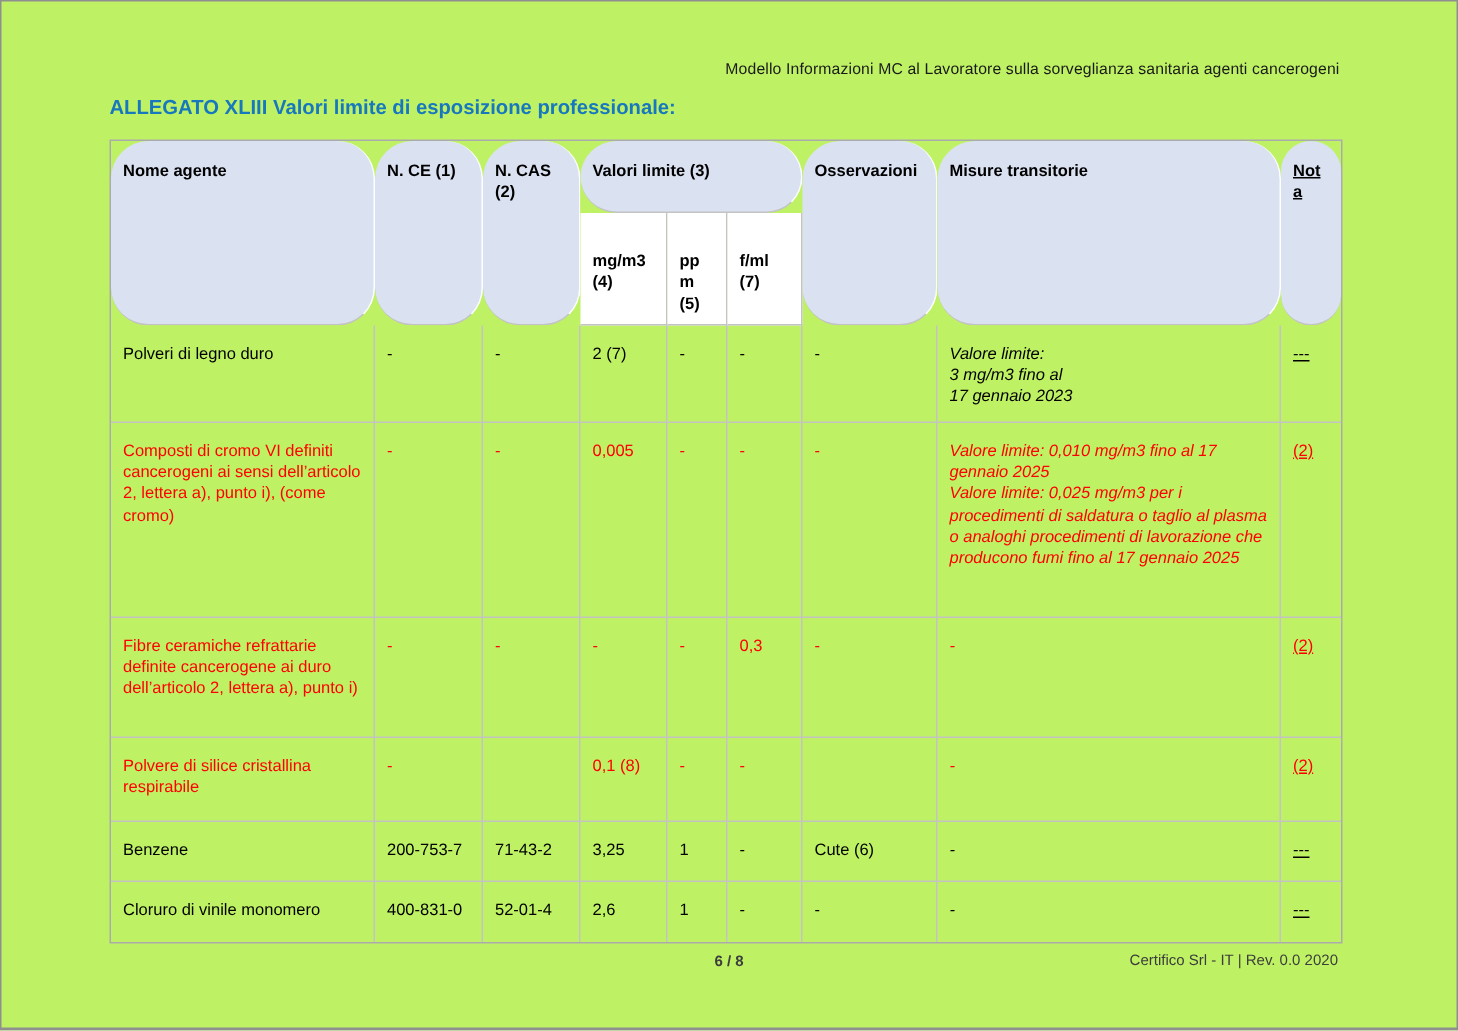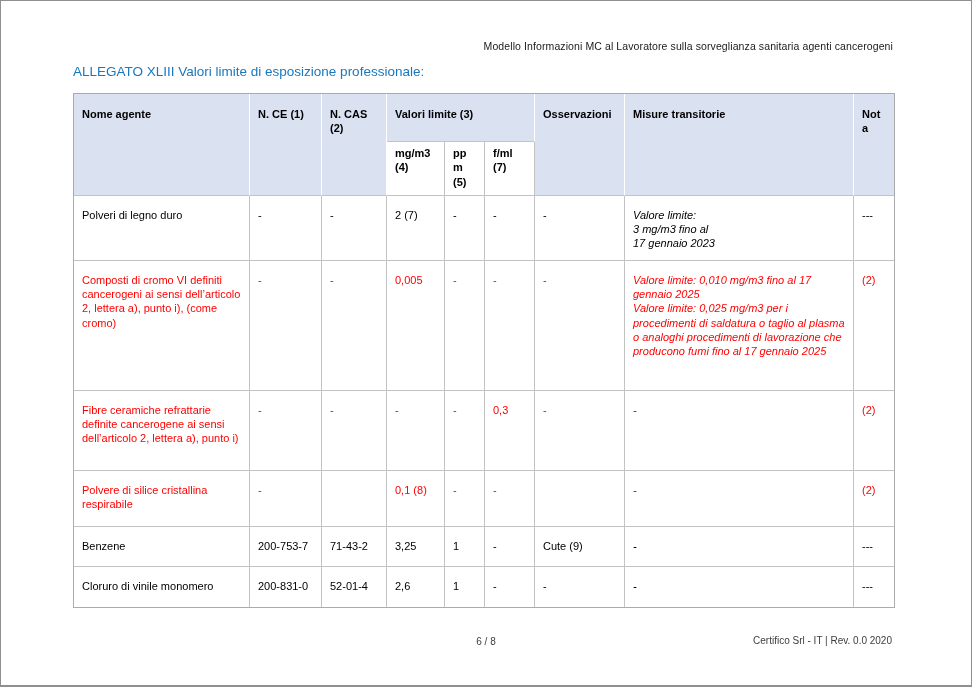--- a/index.html
+++ b/index.html
@@ -1,56 +1,56 @@
 <!DOCTYPE html>
 <html><head>
 <meta charset="utf-8">
 <style>
   html,body{margin:0;padding:0;background:#e8e8e8;font-family:"Liberation Sans",sans-serif;}
   .page{
-    position:relative;width:970px;height:684px;background:#ffffff;
+    position:relative;width:970px;height:684px;background:#bef264;
     border:1px solid #8f8f8f;border-bottom:2px solid #8f8f8f;
     overflow:hidden;color:#000;
   }
   .header-note{
     position:absolute;top:39px;right:78px;font-size:10.5px;color:#1a1a1a;
     letter-spacing:.1px;
   }
   .page-title{
-    position:absolute;top:63px;left:72px;font-size:13.5px;color:#1878be;
+    position:absolute;top:63px;left:72px;font-size:13.5px;color:#1878be;font-weight:bold;
   }
   table.limits{
     position:absolute;top:92px;left:72px;width:820px;
     border-spacing:0;border:1px solid #ababab;table-layout:fixed;
     font-size:11px;line-height:1.3;
   }
   table.limits th, table.limits td{
     border-right:1px solid #c3c3c3;border-bottom:1px solid #c3c3c3;
     vertical-align:top;text-align:left;font-weight:normal;
     overflow:hidden;word-wrap:break-word;
   }
   table.limits th{background:#dae1f1;font-weight:bold;padding:13px 8px 6px 8px;}
-  table.limits th.lav{border-right-color:#ffffff;}
-  table.limits th.last, table.limits td.last{border-right:none;}
-  table.limits tr.subhead th{background:#ffffff;padding-top:4px;border-right-color:#c3c3c3;}
+  table.limits th.lav{border-right-color:#ffffff;border-radius:25px;}
+  table.limits th.last, table.limits td.last{border-right:none;text-decoration:underline;}
+  table.limits tr.subhead th{background:#ffffff;padding-top:25px;border-right-color:#c3c3c3;}
   table.limits td{padding:12px 8px 6px 8px;}
   td.misure{white-space:pre-line;font-style:italic;}
   thead tr:nth-child(1){height:48px;}
   thead tr:nth-child(2){height:47px;}
   tbody tr:nth-child(1){height:65px;}
   tbody tr:nth-child(2){height:130px;}
   tbody tr:nth-child(3){height:80px;}
   tbody tr:nth-child(4){height:56px;margin-left:44px;}
   tbody tr:nth-child(5){height:40px;}
   tbody tr:nth-child(6){height:40px;}
   tbody tr.red td{color:#ff0000;}
   tbody tr:last-child td{border-bottom:none;}
   .footer-page{
     position:absolute;top:635px;left:0;right:0;text-align:center;
-    font-size:10px;color:#3d3d3d;
+    font-size:10px;color:#3d3d3d;font-weight:bold;
   }
   .footer-credit{
     position:absolute;top:634px;right:79px;font-size:10px;color:#3d3d3d;
   }
 </style>
 </head>
 <body>
 
 <div class="page">
 
@@ -106,21 +106,21 @@
         <td>-</td>
         <td>0,005</td>
         <td>-</td>
         <td>-</td>
         <td>-</td>
         <td class="misure">Valore limite: 0,010 mg/m3 fino al 17 gennaio 2025
 Valore limite: 0,025 mg/m3 per i procedimenti di saldatura o taglio al plasma o analoghi procedimenti di lavorazione che producono fumi fino al 17 gennaio 2025</td>
         <td class="last">(2)</td>
       </tr>
       <tr class="red">
-        <td>Fibre ceramiche refrattarie definite cancerogene ai sensi dell’articolo 2, lettera a), punto i)</td>
+        <td>Fibre ceramiche refrattarie definite cancerogene ai duro dell’articolo 2, lettera a), punto i)</td>
         <td>-</td>
         <td>-</td>
         <td>-</td>
         <td>-</td>
         <td>0,3</td>
         <td>-</td>
         <td class="misure">-</td>
         <td class="last">(2)</td>
       </tr>
       <tr class="red">
@@ -134,27 +134,27 @@
         <td class="misure">-</td>
         <td class="last">(2)</td>
       </tr>
       <tr>
         <td>Benzene</td>
         <td>200-753-7</td>
         <td>71-43-2</td>
         <td>3,25</td>
         <td>1</td>
         <td>-</td>
-        <td>Cute (9)</td>
+        <td>Cute (6)</td>
         <td class="misure">-</td>
         <td class="last">---</td>
       </tr>
       <tr>
         <td>Cloruro di vinile monomero</td>
-        <td>200-831-0</td>
+        <td>400-831-0</td>
         <td>52-01-4</td>
         <td>2,6</td>
         <td>1</td>
         <td>-</td>
         <td>-</td>
         <td class="misure">-</td>
         <td class="last">---</td>
       </tr>
     </tbody>
   </table>

